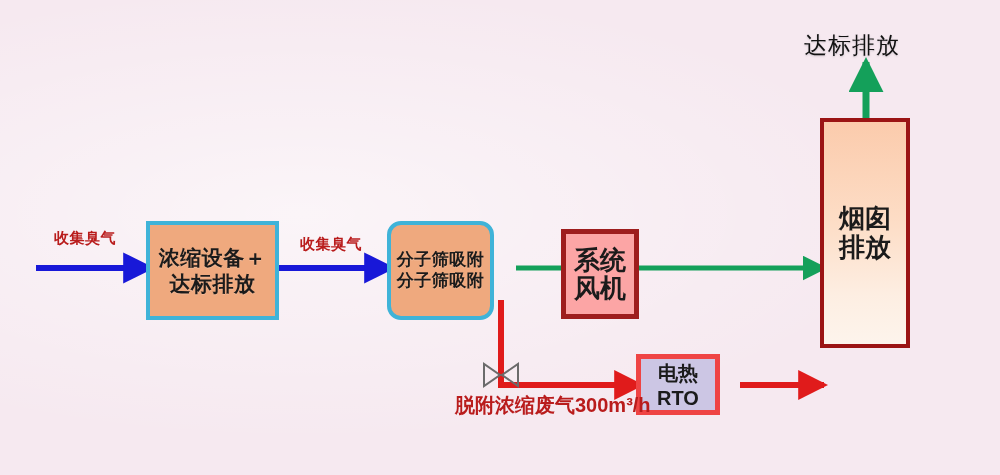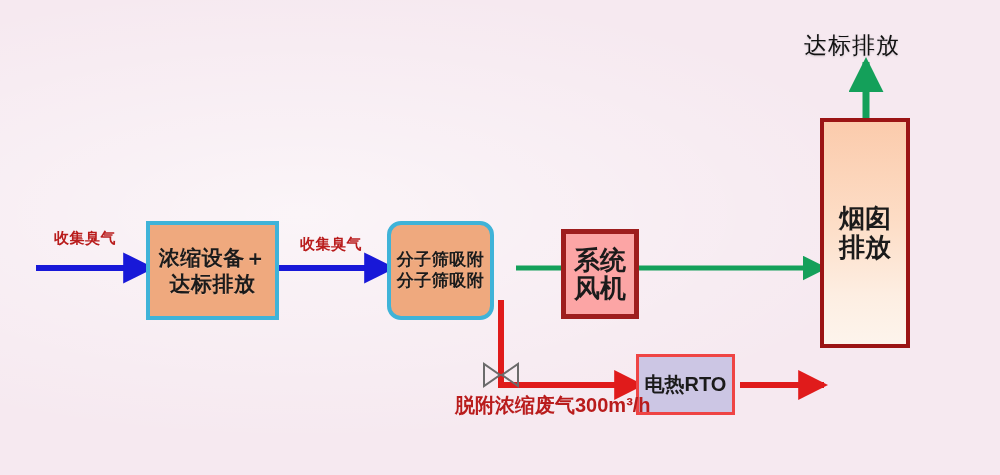--- a/index.html
+++ b/index.html
@@ -69,22 +69,22 @@
     border: 5px solid #9e1d1d;
     background: #fca5a5;
     font-size: 26px;
     font-weight: 800;
     line-height: 1.08;
     letter-spacing: 0px;
   }
 
   
   #node-rto {
-    left: 636px; top: 354px; width: 99px; height: 61px;
-    border: 3px solid #ef4444;
+    left: 636px; top: 354px; width: 84px; height: 61px;
+    border: 5px solid #ef4444;
     background: #ccc6e4;
     font-size: 20px;
     font-weight: 800;
     letter-spacing: 0px;
   }
 
   
   #node-chimney {
     left: 820px; top: 118px; width: 90px; height: 230px;
     border: 4px solid #9b1414;

